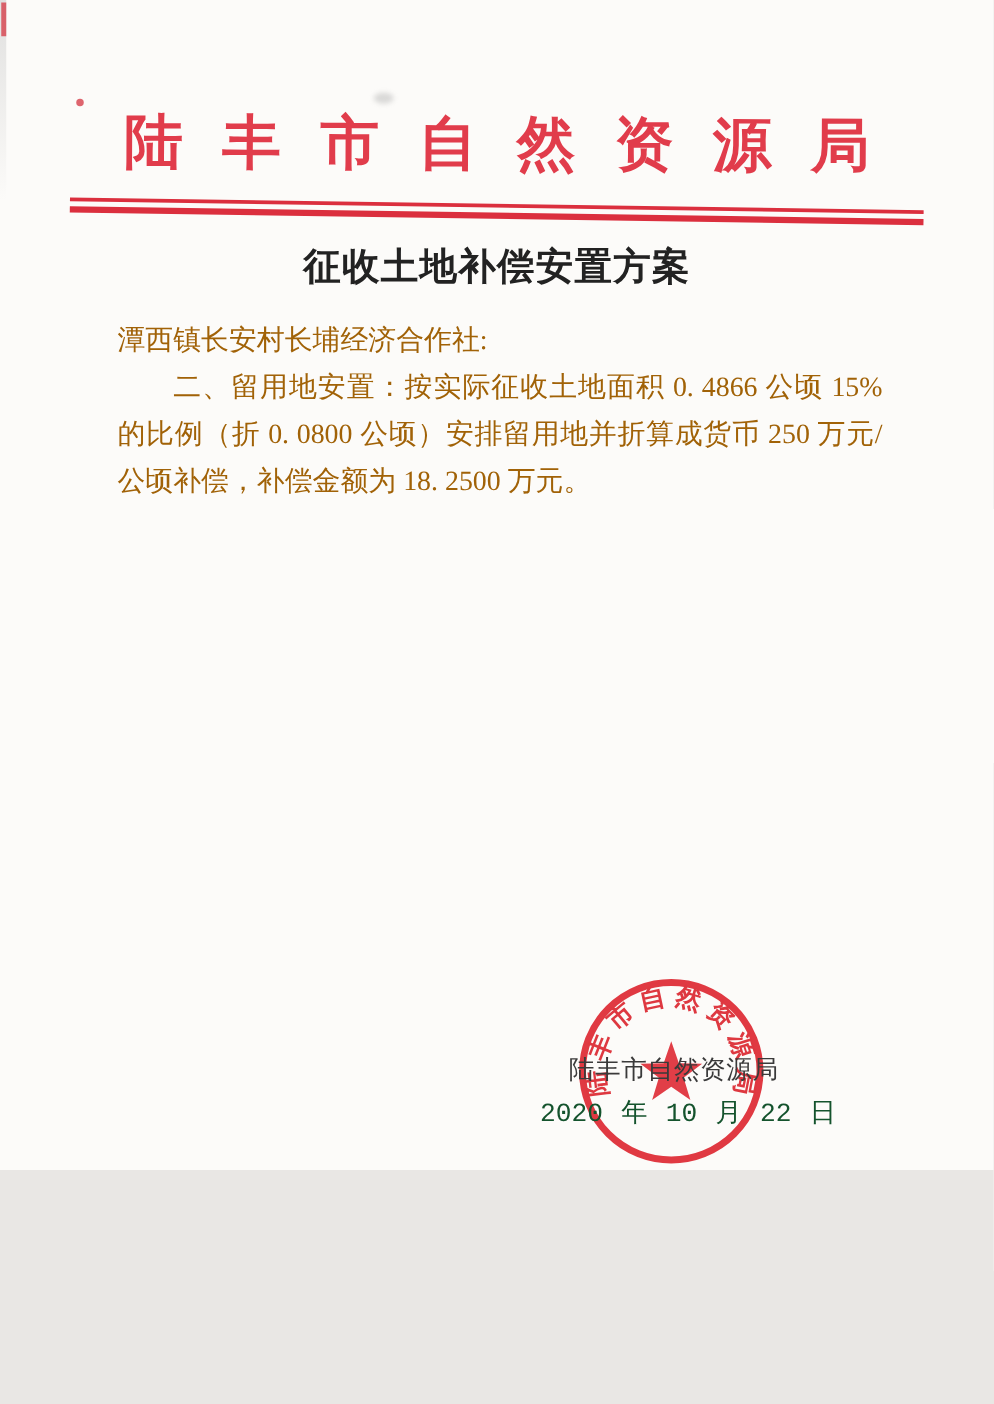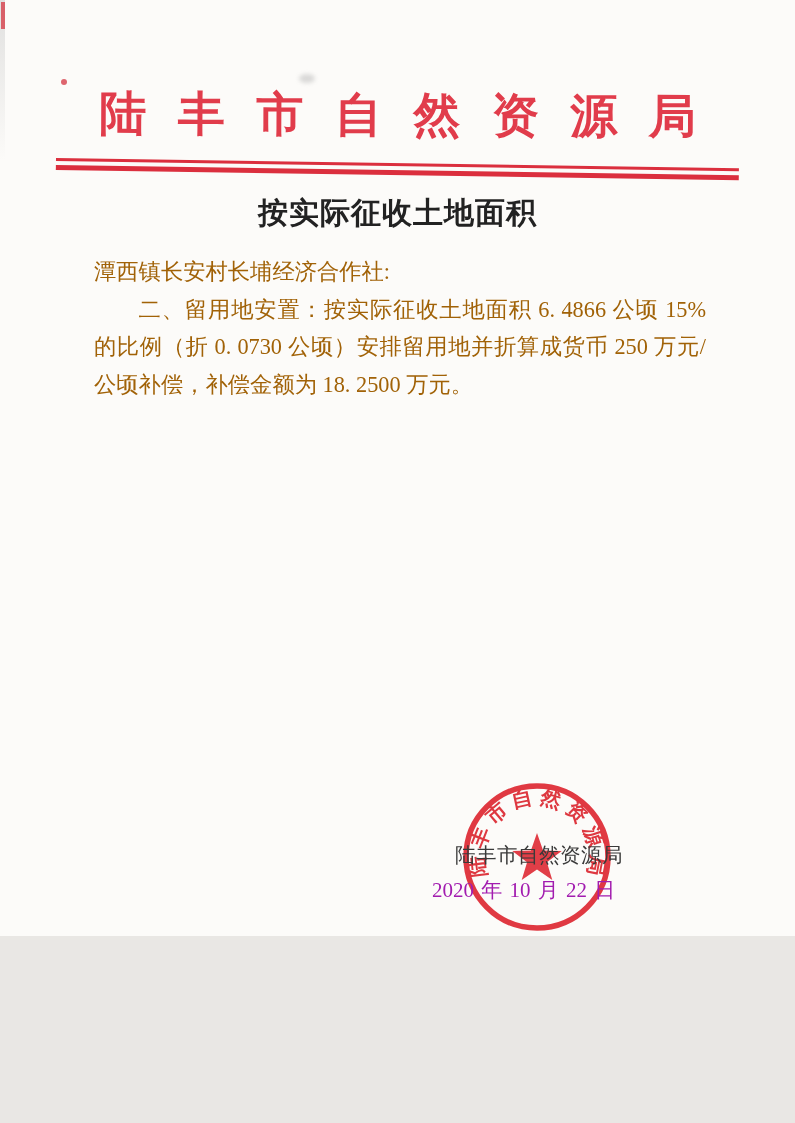--- a/index.html
+++ b/index.html
@@ -39,21 +39,21 @@
   }
   .body p{margin:0;}
   .body p.para{text-indent:2em;}
 
   .sign-name{
     position:absolute;left:455px;top:841px;z-index:3;
     font-size:20.5px;color:#3a3a3a;letter-spacing:.5px;white-space:nowrap;
   }
   .sign-date{
     position:absolute;left:432px;top:876px;z-index:3;
-    font-size:21px;color:#a21caf;word-spacing:2px;white-space:nowrap;
+    font-size:21px;color:#14532d;word-spacing:2px;white-space:nowrap;font-family:Liberation Mono, monospace;
   }
   .seal{
     position:absolute;left:452px;top:772px;width:170px;height:170px;
     z-index:2;opacity:.93;
   }
   .seal .ring{stroke:#de2b35;fill:none;}
   .seal .star{fill:#e0303a;}
   .seal text{
     font-family:"Liberation Serif","DejaVu Serif",serif;
     font-size:20.5px;font-weight:700;fill:#dc2a33;letter-spacing:5.5px;
@@ -68,25 +68,25 @@
   <div class="corner-mark"></div>
   <div class="speck"></div>
   <div class="smudge"></div>
 
   <div class="agency">
     <span>陆丰市自然资源局</span>
   </div>
 
   <div class="red-rule"></div>
 
-  <h1 class="doc-title">按实际征收土地面积</h1>
+  <h1 class="doc-title">征收土地补偿安置方案</h1>
 
   <div class="body">
     <p class="salutation">潭西镇长安村长埔经济合作社:</p>
-    <p class="para">二、留用地安置：按实际征收土地面积 6. 4866 公顷 15%的比例（折 0. 0730 公顷）安排留用地并折算成货币 250 万元/公顷补偿，补偿金额为 18. 2500 万元。</p>
+    <p class="para">二、留用地安置：按实际征收土地面积 0. 4866 公顷 15%的比例（折 0. 0800 公顷）安排留用地并折算成货币 250 万元/公顷补偿，补偿金额为 18. 2500 万元。</p>
   </div>
 
   <div class="sign-name">陆丰市自然资源局</div>
   <div class="sign-date">2020 年 10 月 22 日</div>
 
   <svg class="seal" viewBox="-85 -85 170 170">
     <defs>
       <path id="sealArc" d="M -48.03 22.4 A 53 53 0 1 1 48.03 22.4"></path>
     </defs>
     <circle class="ring" cx="0" cy="0" r="71" stroke-width="5.5"></circle>

